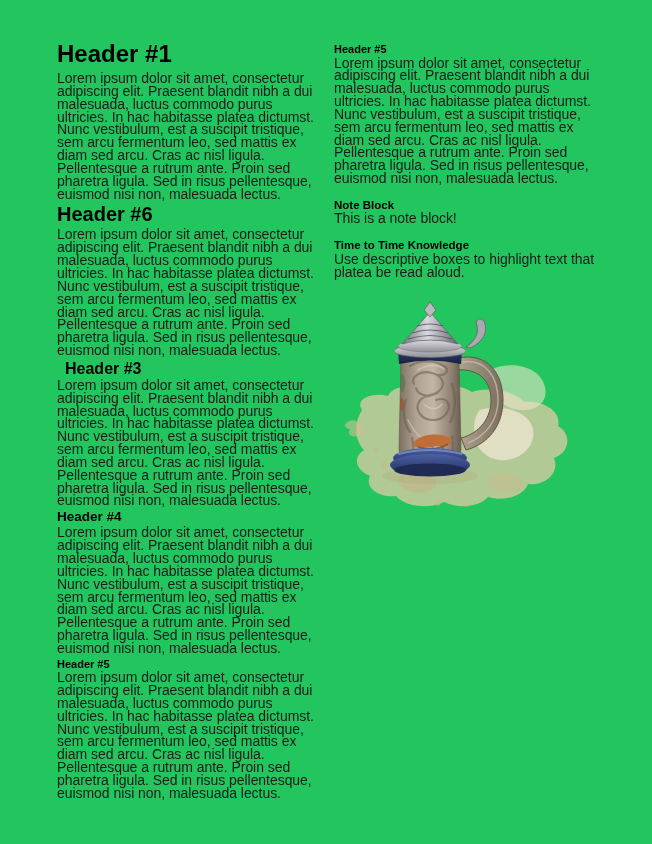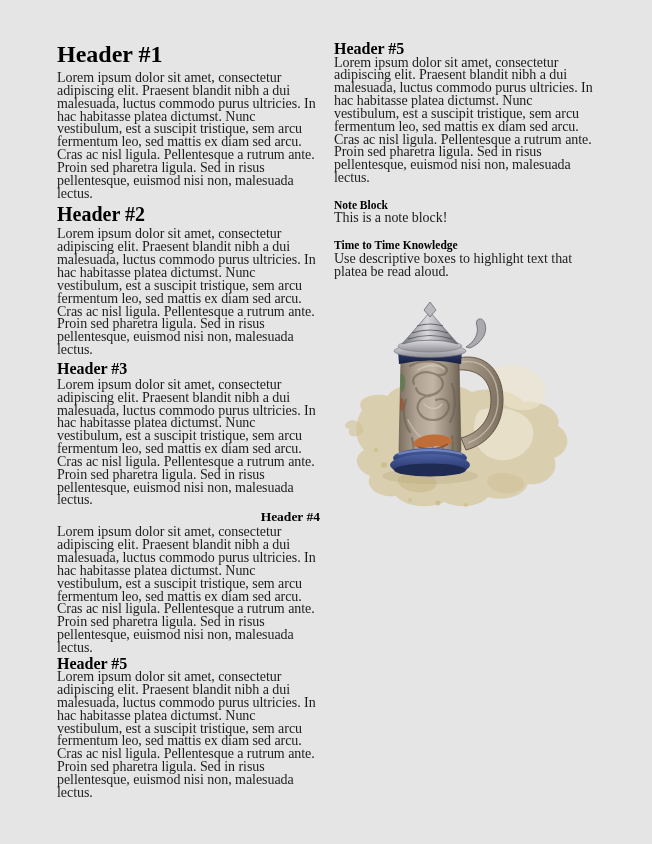--- a/index.html
+++ b/index.html
@@ -1,41 +1,41 @@
 <!DOCTYPE html>
 <html><head>
 <meta charset="utf-8">
 <style>
   html, body { margin: 0; padding: 0; background: #ffffff; }
   .page {
     position: relative;
     width: 652px;
     height: 844px;
-    background: #e5e5e5;
+    background: #22c55e;
     overflow: hidden;
-    font-family: Liberation Serif, serif;
+    font-family: Liberation Sans, sans-serif;
     color: #1c1c1c;
   }
   .col { position: absolute; top: 41px; }
   .col-left  { left: 57px;  width: 263px; }
   .col-right { left: 334px; width: 263px; }
 
   .col p {
     font-size: 14px;
     line-height: 12.85px;
     letter-spacing: -0.05px;
     margin: 0 0 3px 0;
     color: #1c1c1c;
   }
   h1, h2, h3, h4, h5 { color: #000; font-weight: 700; }
   h1 { font-size: 24px;   line-height: 26px;   margin: 0 0 5px 0; }
   h2 { font-size: 20px;   line-height: 22px;   margin: 3px 0 3px 0; }
-  h3 { font-size: 16px;   line-height: 17px;   margin: 3px 0 2px 0; }
-  h4 { font-size: 13.5px; line-height: 14px;   margin: 3px 0 2px 0; text-align: right; }
-  h5 { font-size: 16px; line-height: 12.5px; margin: 2px 0 1px 0; }
+  h3 { font-size: 16px;   line-height: 17px;   margin: 3px 0 2px 8px; }
+  h4 { font-size: 13.5px; line-height: 14px;   margin: 3px 0 2px 0; }
+  h5 { font-size: 11px; line-height: 12.5px; margin: 2px 0 1px 0; }
   .minihead {
     font-size: 11.5px;
     line-height: 12.5px;
     font-weight: 700;
     color: #000;
     margin: 14px 0 1px 0;
   }
   .col p strong { color: #000; }
 
   .stein {
@@ -47,21 +47,21 @@
   }
 </style>
 </head>
 <body>
 
 <div class="page">
 
   <div class="col col-left">
     <h1>Header #1</h1>
     <p>Lorem ipsum dolor sit amet, consectetur adipiscing elit. Praesent blandit nibh a dui malesuada, luctus commodo purus ultricies. In hac habitasse platea dictumst. Nunc vestibulum, est a suscipit tristique, sem arcu fermentum leo, sed mattis ex diam sed arcu. Cras ac nisl ligula. Pellentesque a rutrum ante. Proin sed pharetra ligula. Sed in risus pellentesque, euismod nisi non, malesuada lectus.</p>
-    <h2>Header #2</h2>
+    <h2>Header #6</h2>
     <p>Lorem ipsum dolor sit amet, consectetur adipiscing elit. Praesent blandit nibh a dui malesuada, luctus commodo purus ultricies. In hac habitasse platea dictumst. Nunc vestibulum, est a suscipit tristique, sem arcu fermentum leo, sed mattis ex diam sed arcu. Cras ac nisl ligula. Pellentesque a rutrum ante. Proin sed pharetra ligula. Sed in risus pellentesque, euismod nisi non, malesuada lectus.</p>
     <h3>Header #3</h3>
     <p>Lorem ipsum dolor sit amet, consectetur adipiscing elit. Praesent blandit nibh a dui malesuada, luctus commodo purus ultricies. In hac habitasse platea dictumst. Nunc vestibulum, est a suscipit tristique, sem arcu fermentum leo, sed mattis ex diam sed arcu. Cras ac nisl ligula. Pellentesque a rutrum ante. Proin sed pharetra ligula. Sed in risus pellentesque, euismod nisi non, malesuada lectus.</p>
     <h4>Header #4</h4>
     <p>Lorem ipsum dolor sit amet, consectetur adipiscing elit. Praesent blandit nibh a dui malesuada, luctus commodo purus ultricies. In hac habitasse platea dictumst. Nunc vestibulum, est a suscipit tristique, sem arcu fermentum leo, sed mattis ex diam sed arcu. Cras ac nisl ligula. Pellentesque a rutrum ante. Proin sed pharetra ligula. Sed in risus pellentesque, euismod nisi non, malesuada lectus.</p>
     <h5>Header #5</h5>
     <p>Lorem ipsum dolor sit amet, consectetur adipiscing elit. Praesent blandit nibh a dui malesuada, luctus commodo purus ultricies. In hac habitasse platea dictumst. Nunc vestibulum, est a suscipit tristique, sem arcu fermentum leo, sed mattis ex diam sed arcu. Cras ac nisl ligula. Pellentesque a rutrum ante. Proin sed pharetra ligula. Sed in risus pellentesque, euismod nisi non, malesuada lectus.</p>
   </div>
 
   <div class="col col-right">

